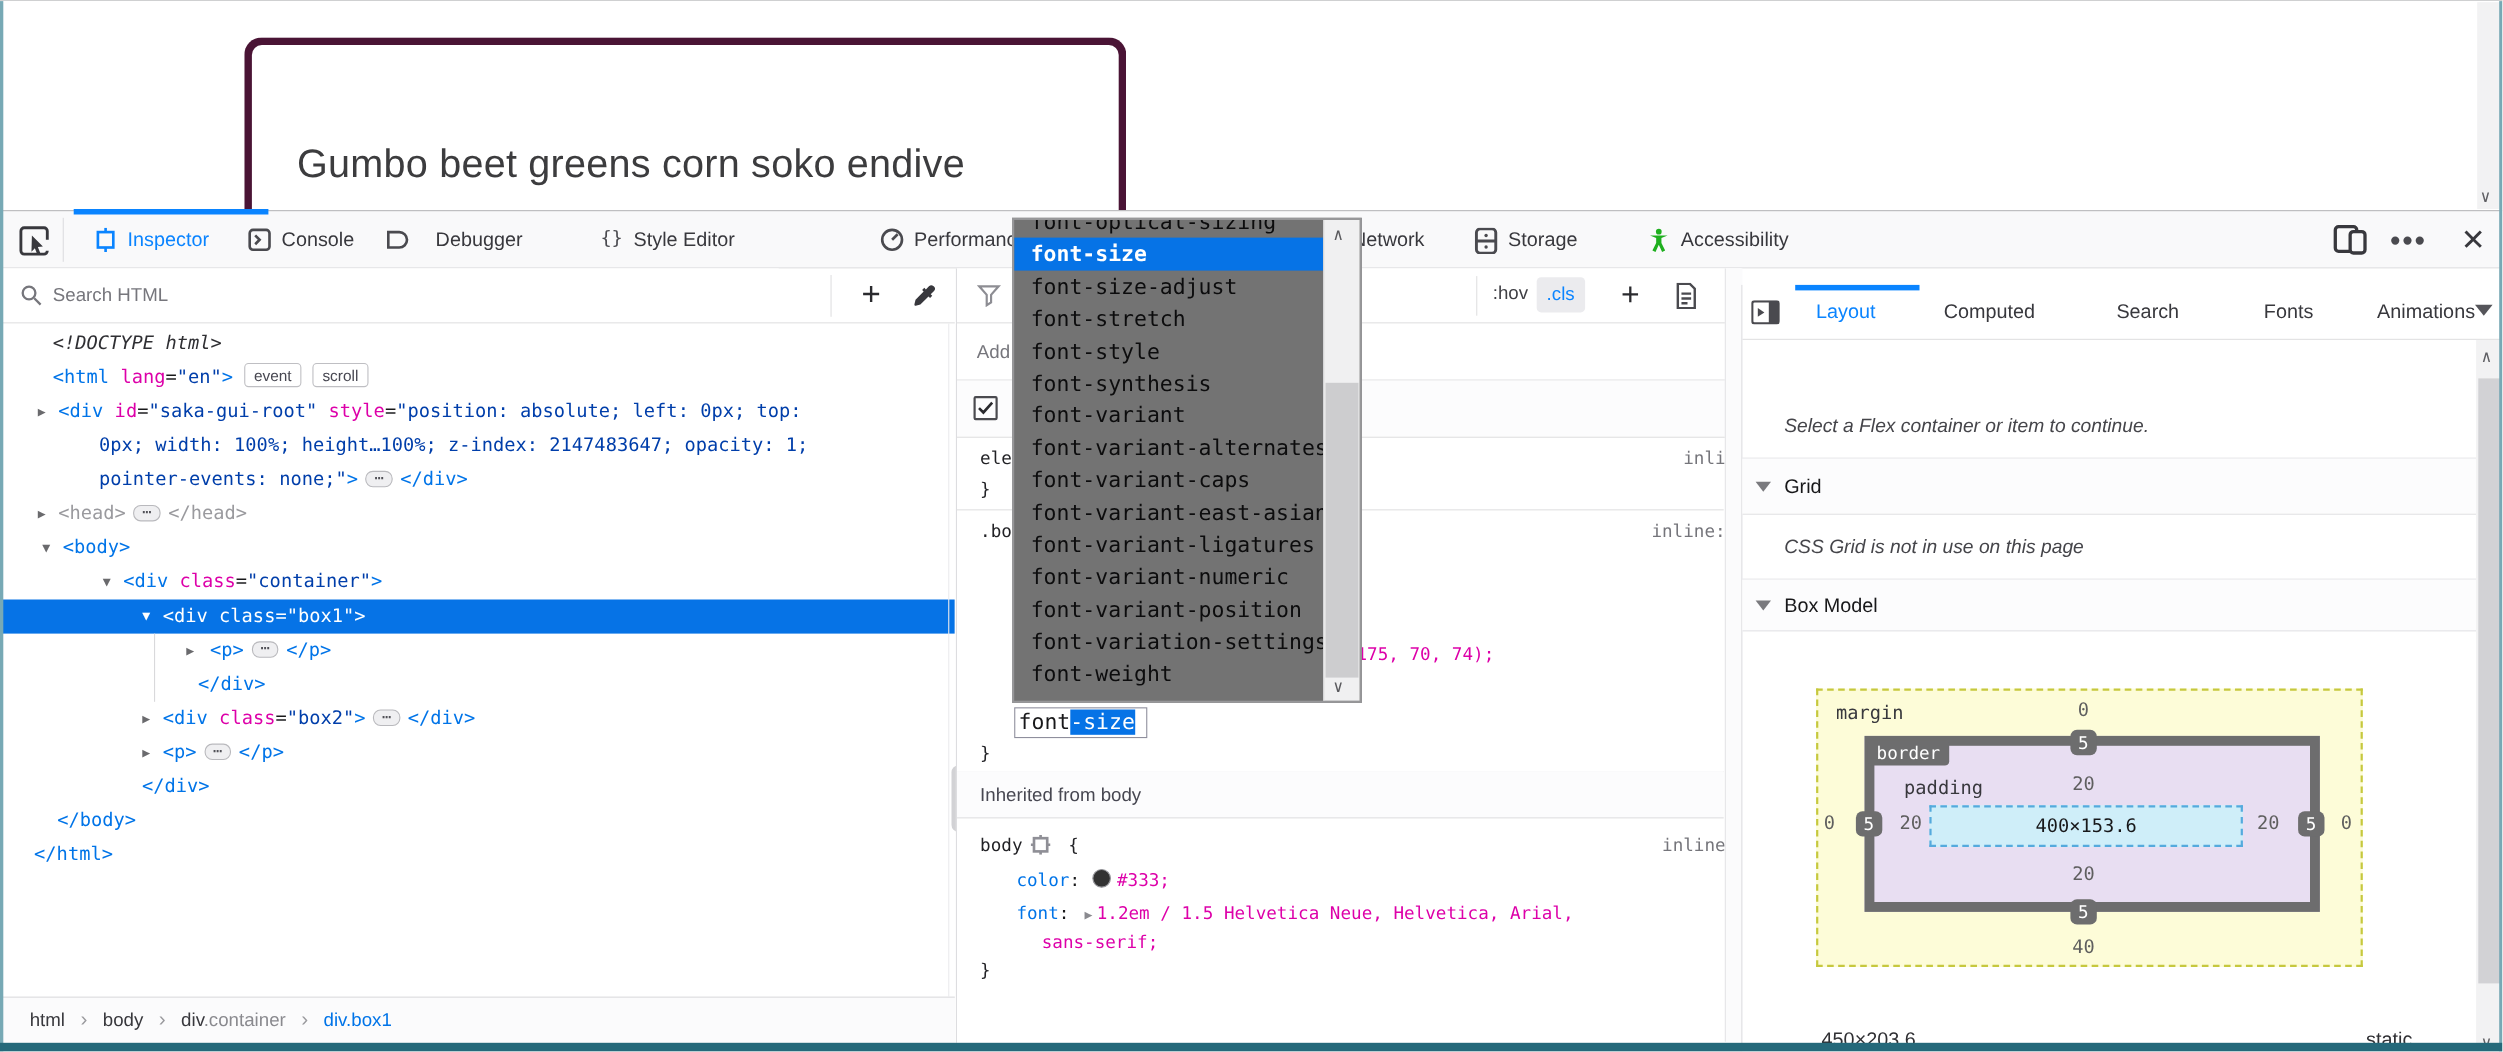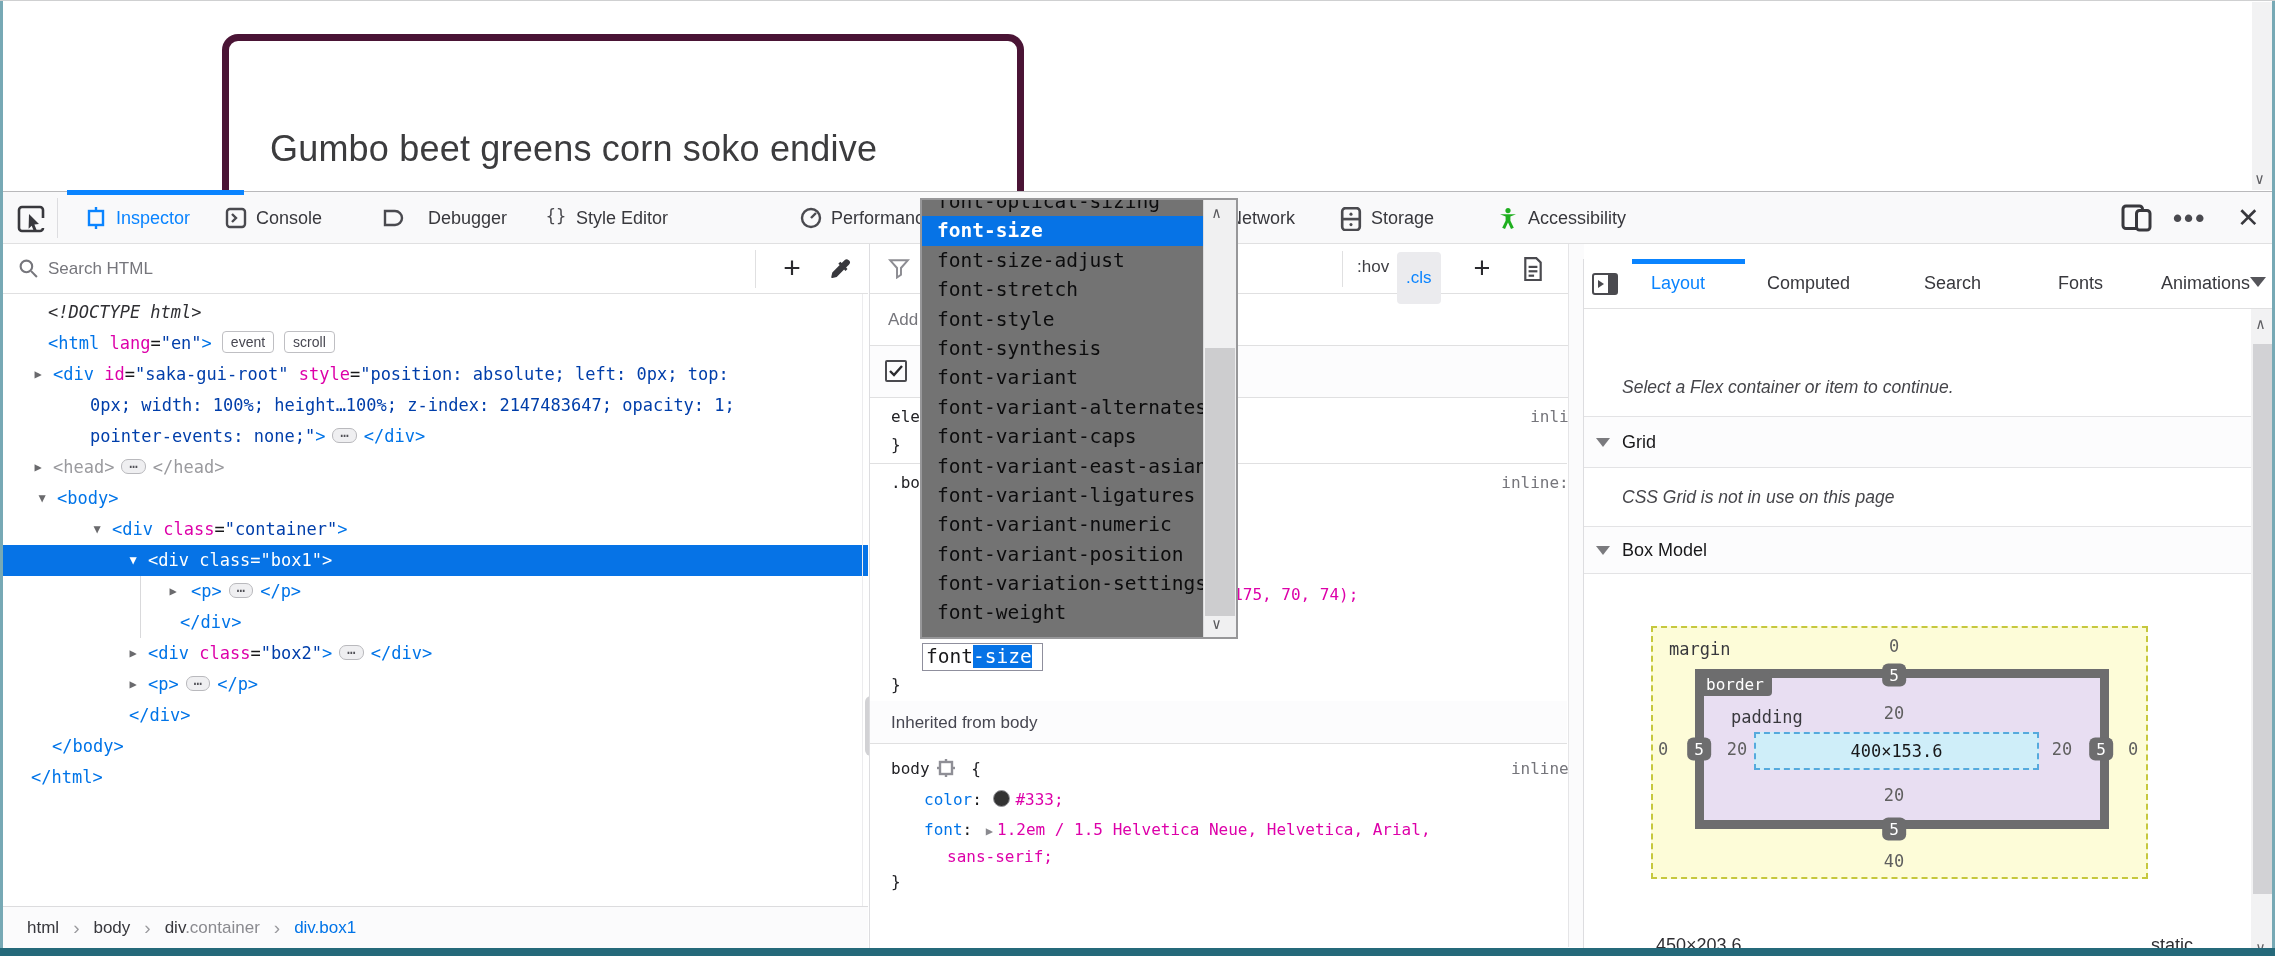--- a/index.html
+++ b/index.html
@@ -65,21 +65,21 @@
   .bc{color:#38383d;white-space:nowrap}
   .bc .muted{color:#8a8a8f}
   .bc.active{color:#0074e8}
   .bcsep{color:#9a9a9e;font-size:19px}
 
   
   #rtoolbar{left:0;top:0;width:713px;height:50px;border-bottom:1px solid #e0e0e1;box-sizing:border-box}
   #funnel{position:absolute;left:18px;top:13px;width:22px;height:22px;color:#8d8d93}
   #rsep{position:absolute;left:472px;top:7px;width:1px;height:36px;background:#e0e0e1}
   #hovbtn{position:absolute;left:482px;top:10px;font-size:17px;color:#3f3f44;padding:3px 5px}
-  #clsbtn{position:absolute;left:527px;top:8px;font-size:17px;color:#0a84ff;background:#ebebee;border-radius:4px;padding:16px 9px}
+  #clsbtn{position:absolute;left:527px;top:8px;font-size:17px;color:#0a84ff;background:#ebebee;border-radius:4px;padding:6px 9px}
   #rplus{position:absolute;left:592px;top:2px;width:40px;height:46px;font-size:29px;font-weight:300;color:#2a2a2e;text-align:center;line-height:44px}
   #paperbtn{position:absolute;left:652px;top:13px;width:22px;height:24px;color:#4a4a4f}
   #clsinputrow{left:0;top:50px;width:713px;height:52px;border-bottom:1px solid #e0e0e1;box-sizing:border-box}
   #clsinputrow input{position:absolute;left:16px;top:10px;width:600px;height:30px;border:none;outline:none;background:transparent;font-size:17px;color:#38383d;font-family:"Liberation Sans",sans-serif}
   #clsinputrow input::placeholder{color:#76767c}
   #clsrow{left:0;top:102px;width:713px;height:52px;border-bottom:1px solid #e0e0e1;box-sizing:border-box;background:#fcfcfd}
   #clscheck{position:absolute;left:15px;top:14px;width:22px;height:22px;border:2px solid #4a4a4f;border-radius:2px;box-sizing:border-box;color:#2a2a2e}
   #clslabel{position:absolute;left:50px;top:13px;font-size:17px;color:#38383d}
   .rul{position:absolute;left:0;width:697px;font-size:16px;line-height:29px;white-space:nowrap}
   .selrowline{display:flex;justify-content:space-between;padding:0 20px 0 21px}
@@ -177,21 +177,21 @@
         </div>
         <div class="ttab" style="left: 225px;">
           <span class="ticon">
             <svg viewBox="0 0 22 22">
               <rect x="2" y="2" width="18" height="18" rx="3" fill="none" stroke="currentColor" stroke-width="2.4"></rect>
               <path d="M7 7 l4 4 -4 4" fill="none" stroke="currentColor" stroke-width="2.4"></path>
             </svg>
           </span>
           <span>Console</span>
         </div>
-        <div class="ttab" style="left: 382px; gap: 24px;">
+        <div class="ttab" style="left: 350px; gap: 24px;">
           <span class="ticon">
             <svg viewBox="0 0 22 22">
               <path d="M3 4 h10 a7 7 0 0 1 0 14 h-10 z" fill="none" stroke="currentColor" stroke-width="2.4"></path>
             </svg>
           </span>
           <span>Debugger</span>
         </div>
         <div class="ttab" style="left: 545px;">
           <span class="ticon">
             <svg viewBox="0 0 26 22">

